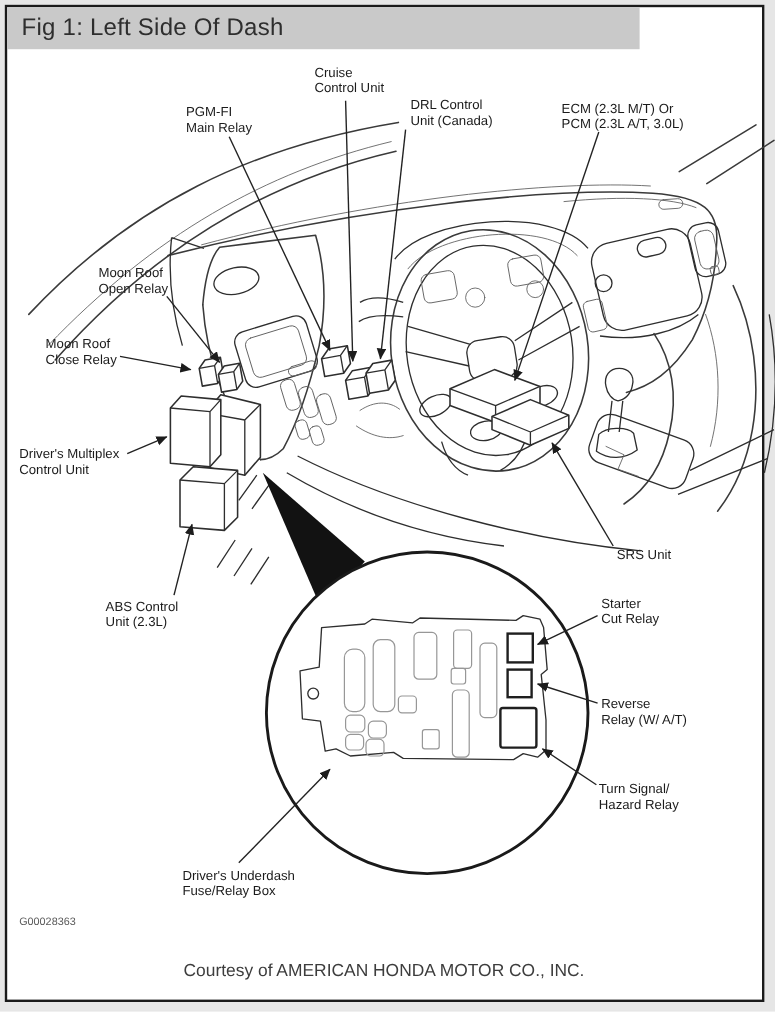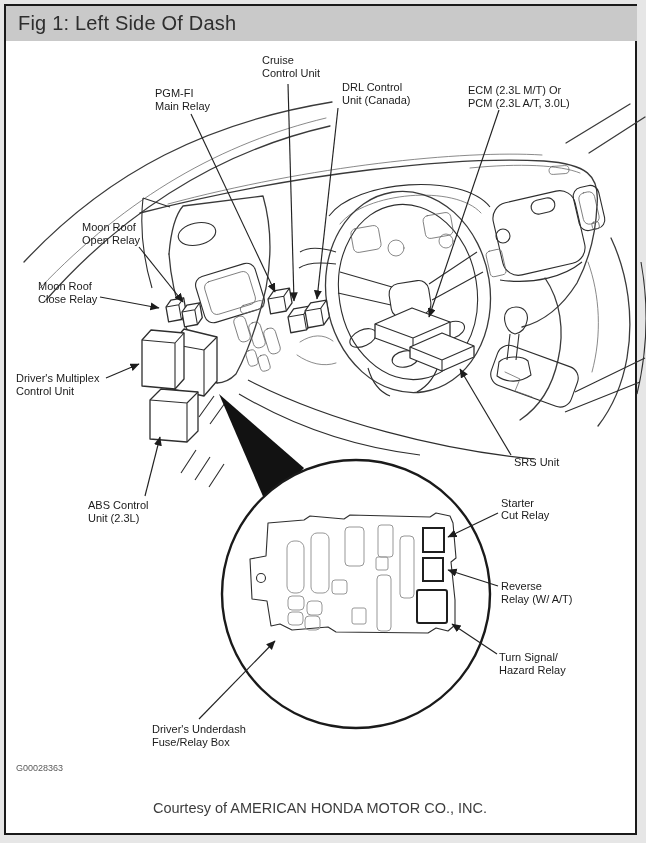--- a/index.html
+++ b/index.html
@@ -1,19 +1,19 @@
 <!DOCTYPE html>
 <html><head>
 <meta charset="utf-8">
 <style>
   html,body{margin:0;padding:0;}
   body{width:646px;height:843px;font-family:"Liberation Sans",sans-serif;}
   .page{position:relative;width:646px;height:843px;background:#e6e6e6;overflow:hidden;}
   .frame{position:absolute;left:4px;top:4px;width:629px;height:827px;border:2px solid #1a1a1a;background:#ffffff;}
-  .titlebar{position:absolute;left:6px;top:6px;width:631px;height:35px;background:#c9c9c9;display:flex;align-items:center;}
+  .titlebar{position:absolute;left:6px;top:6px;width:527px;height:35px;background:#c9c9c9;display:flex;align-items:center;}
   .titlebar span{font-size:20px;color:#2e2e2e;padding-left:12px;letter-spacing:.2px;}
   svg.diagram{position:absolute;left:0;top:0;}
   .a{fill:none;stroke:#3a3a3a;stroke-width:1.3;stroke-linecap:round;stroke-linejoin:round;}
   .at{fill:none;stroke:#636363;stroke-width:.75;stroke-linecap:round;}
   .aw{fill:#ffffff;stroke:#2e2e2e;stroke-width:1.3;stroke-linejoin:round;}
   .ai{fill:none;stroke:#2e2e2e;stroke-width:1.1;stroke-linejoin:round;}
   .ld{fill:none;stroke:#222222;stroke-width:1.15;marker-end:url(#arr);}
   .lt{font-family:"Liberation Sans",sans-serif;font-size:11px;fill:#1b1b1b;}
   .fz{fill:none;stroke:#979797;stroke-width:1;}
   .fb{fill:#ffffff;stroke:#1f1f1f;stroke-width:2;}

